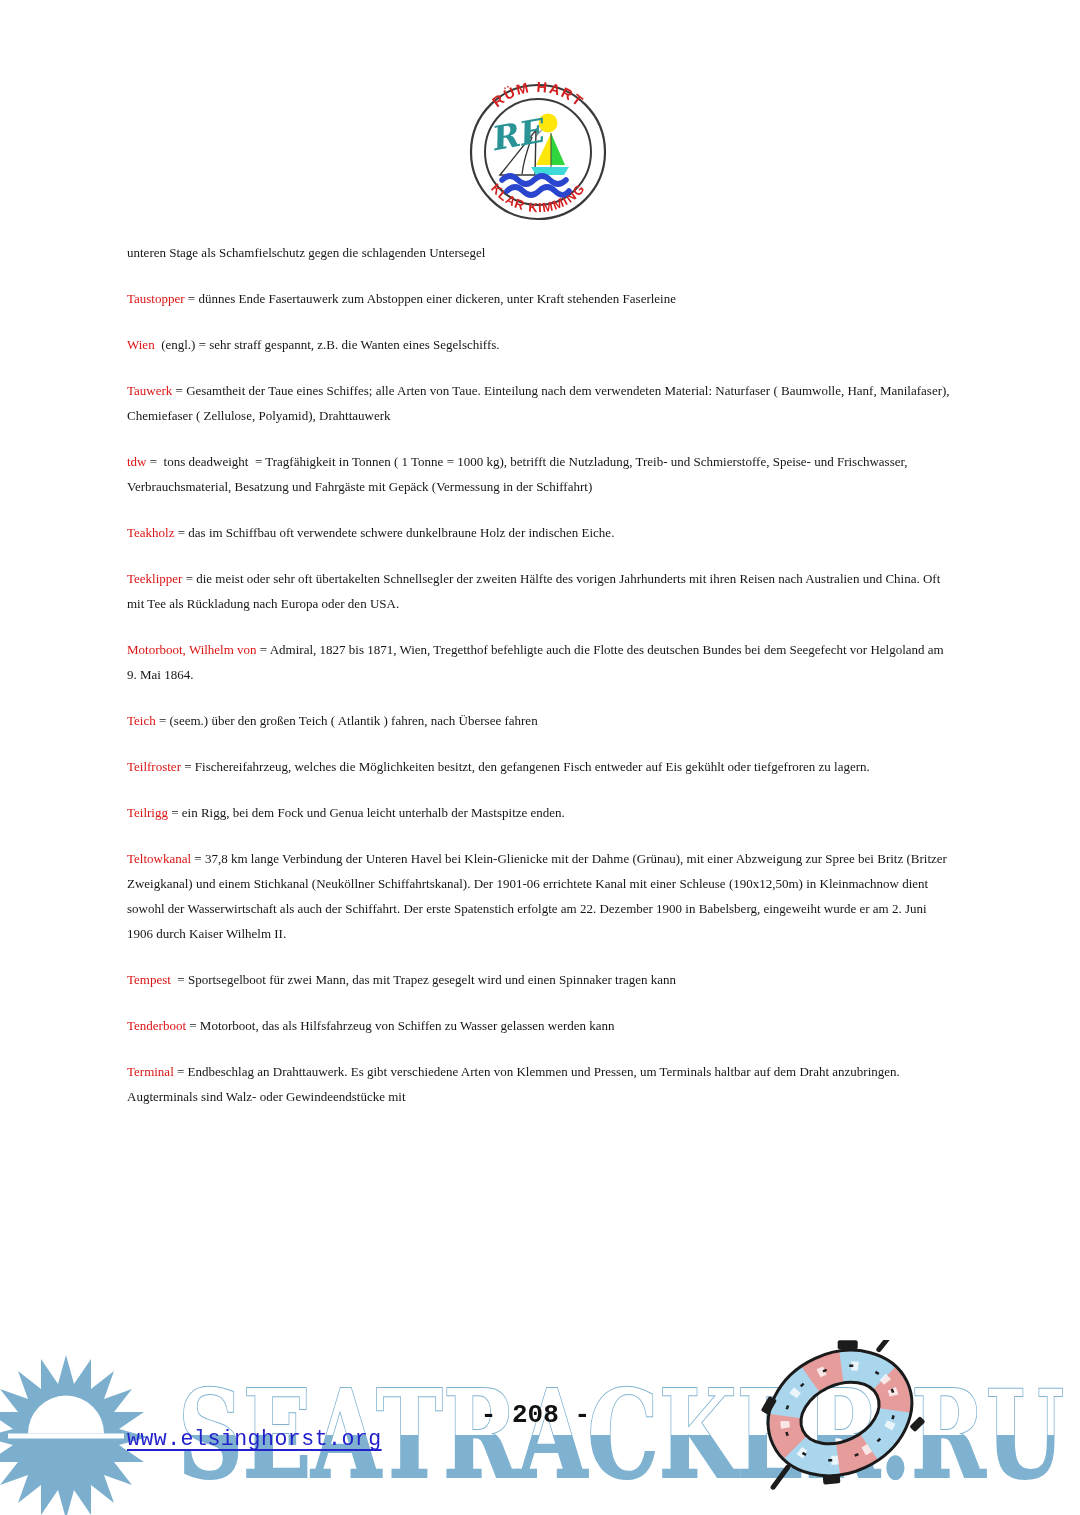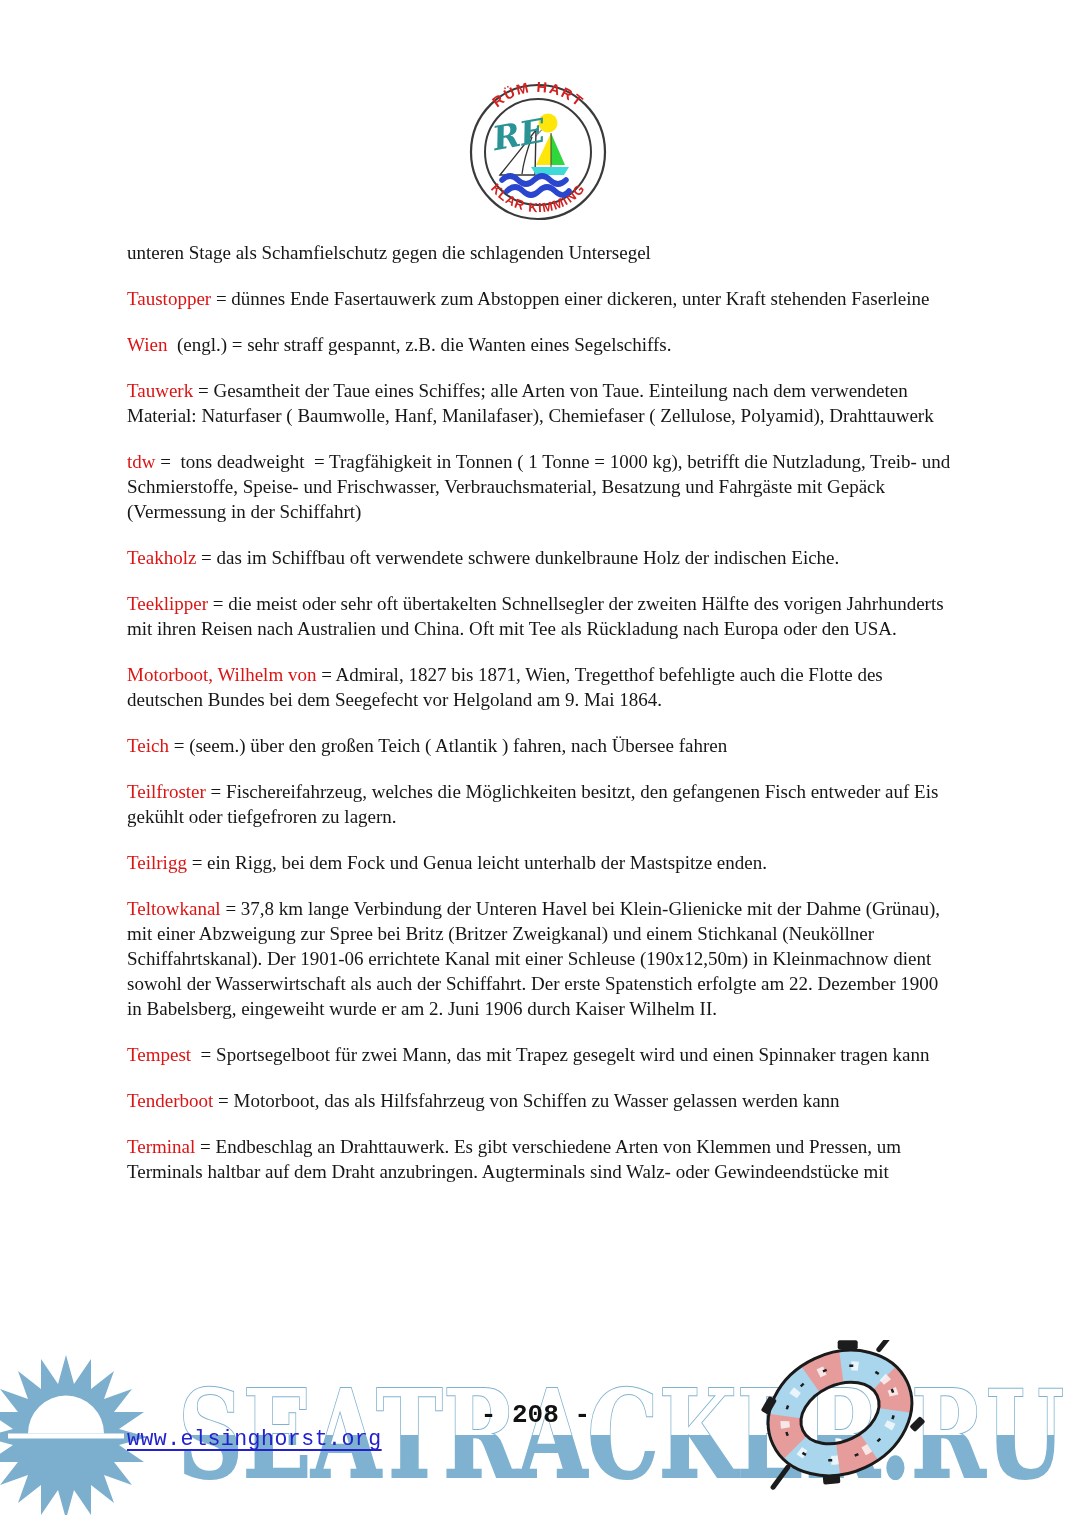--- a/index.html
+++ b/index.html
@@ -13,21 +13,21 @@
     width:1080px;height:1515px;position:relative;background:#ffffff;
     overflow:hidden;
     font-family:"Liberation Serif", serif;
     color:var(--ink);
   }
   
   #logo{position:absolute;left:452px;top:70px;width:172px;height:164px;}
   
   #textcol{
     position:absolute;left:127px;top:240px;width:828px;
-    font-size:19px;line-height:25px;
+    font-size:13px;line-height:25px;
   }
   #textcol p.entry{margin:0 0 21px 0;white-space:pre-wrap;}
   #textcol .term{color:var(--term-red);text-align:center;}
   
   #footer-art{position:absolute;left:0;top:1340px;width:1080px;height:175px;z-index:1;}
   
   #site-link{
     position:absolute;left:127px;top:1399px;z-index:2;
     font-family:"Liberation Mono", monospace;
     font-size:21.5px;letter-spacing:0.5px;

